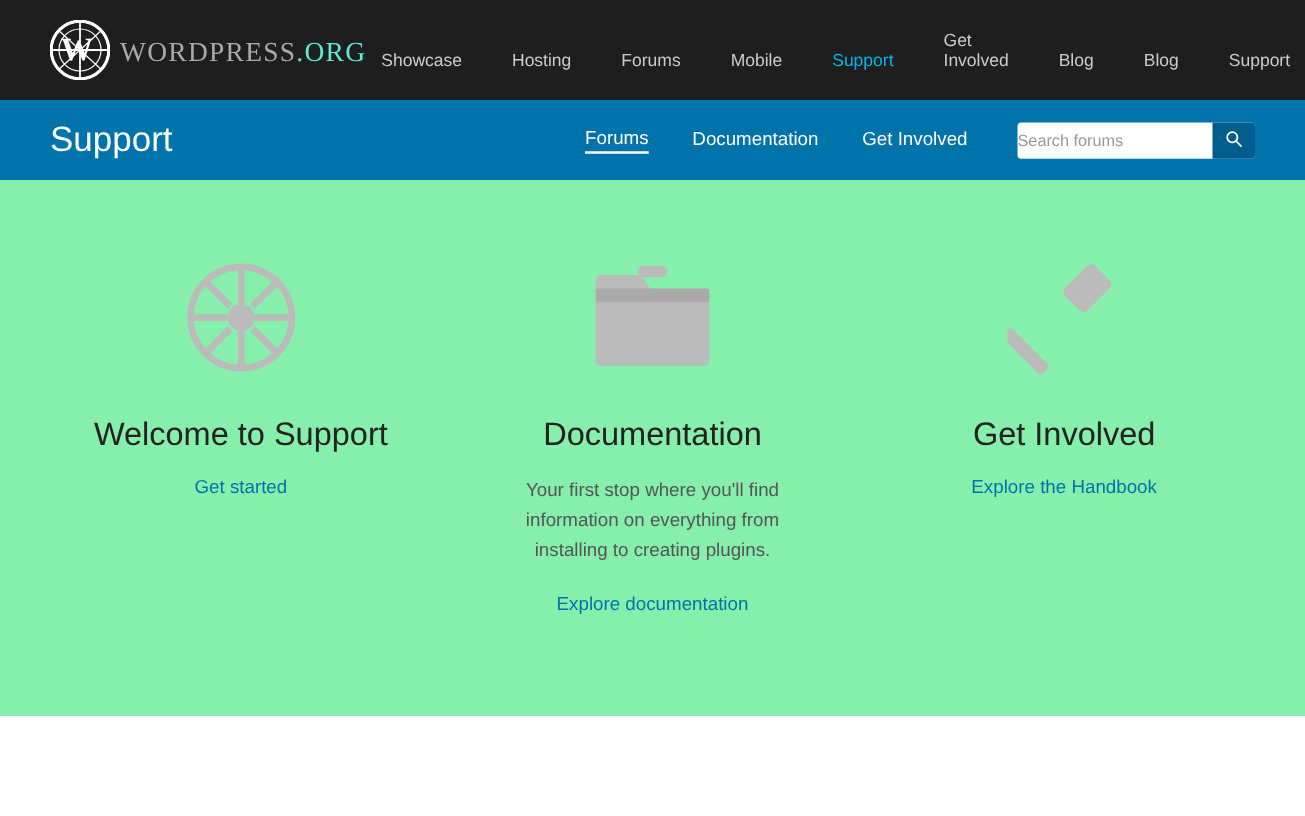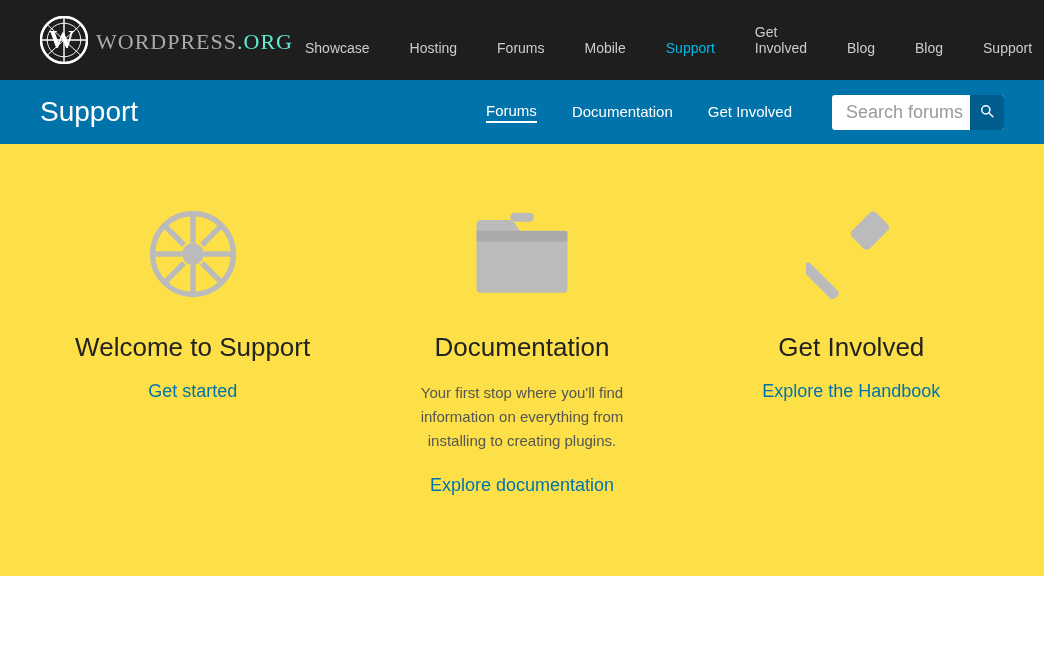--- a/index.html
+++ b/index.html
@@ -102,45 +102,45 @@
     }
     #support-nav a.active {
       border-bottom: 2px solid #fff;
     }
     #forum-search-wrapper {
       position: relative;
       margin-left: 16px;
     }
     #forum-search {
       border: none;
-      padding: 7px 36px 7px 14px;
-      font-size: 18px;
+      padding: 7px 36px 7px 0;
+      font-size: 13px;
       border-radius: 3px;
-      width: 172px;
+      width: 190px;
       outline: none;
       color: #333;
     }
     #forum-search::placeholder { color: #999; }
     #forum-search-btn {
       position: absolute;
       right: 0;
       top: 0;
       bottom: 0;
       background: #005d8e;
       border: none;
       border-radius: 0 3px 3px 0;
       cursor: pointer;
       color: #fff;
       font-size: 14px;
       padding: 0 10px;
     }
 
     
     #main-content {
-      background: #fde047;
+      background: #86efac;
       padding: 60px 48px 80px;
       display: flex;
       justify-content: flex-start;
     }
     #cards-container {
       display: flex;
       gap: 40px;
       max-width: 960px;
       width: 100%;
       justify-content: center;
@@ -167,21 +167,21 @@
     }
     .card-desc {
       font-size: 15px;
       color: #555;
       line-height: 1.6;
       margin-bottom: 22px;
     }
     .card-link {
       color: #0073aa;
       text-decoration: none;
-      font-size: 18px;
+      font-size: 15px;
     }
 
     
     svg.icon { fill: #bbb; }
   </style>
 </head>
 <body>
 
 <nav id="top-nav">
   <div id="logo-area">

